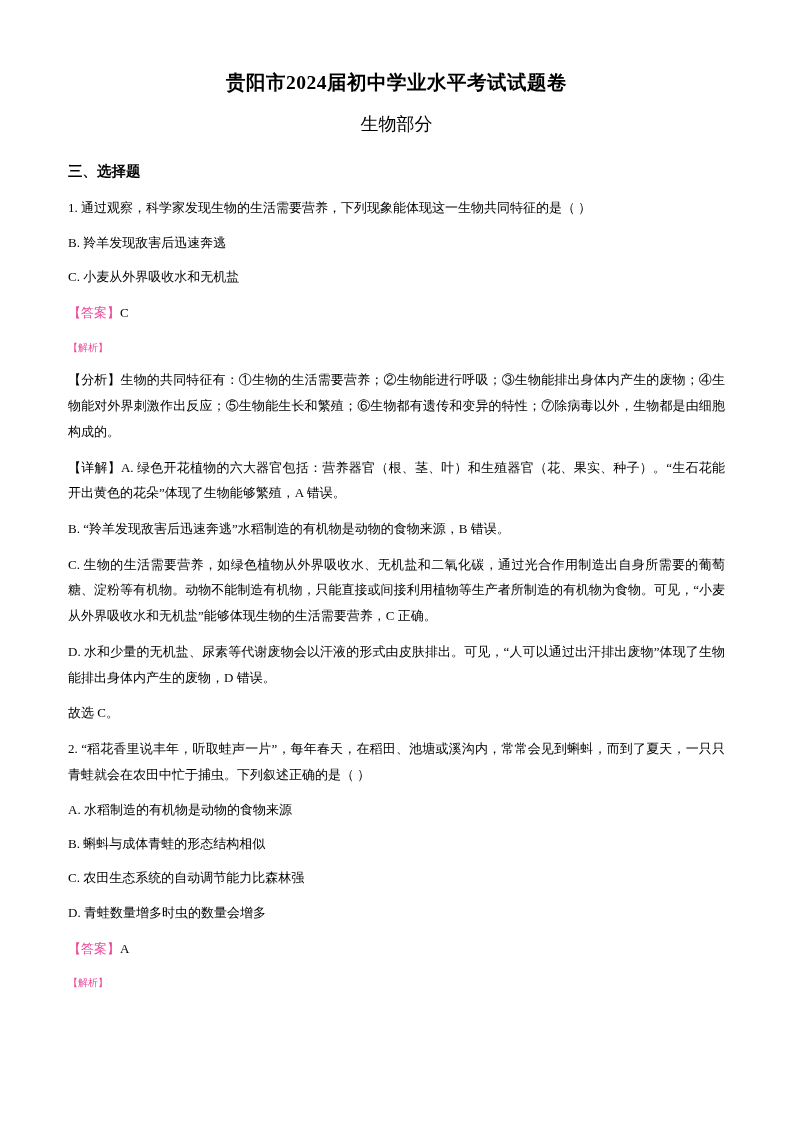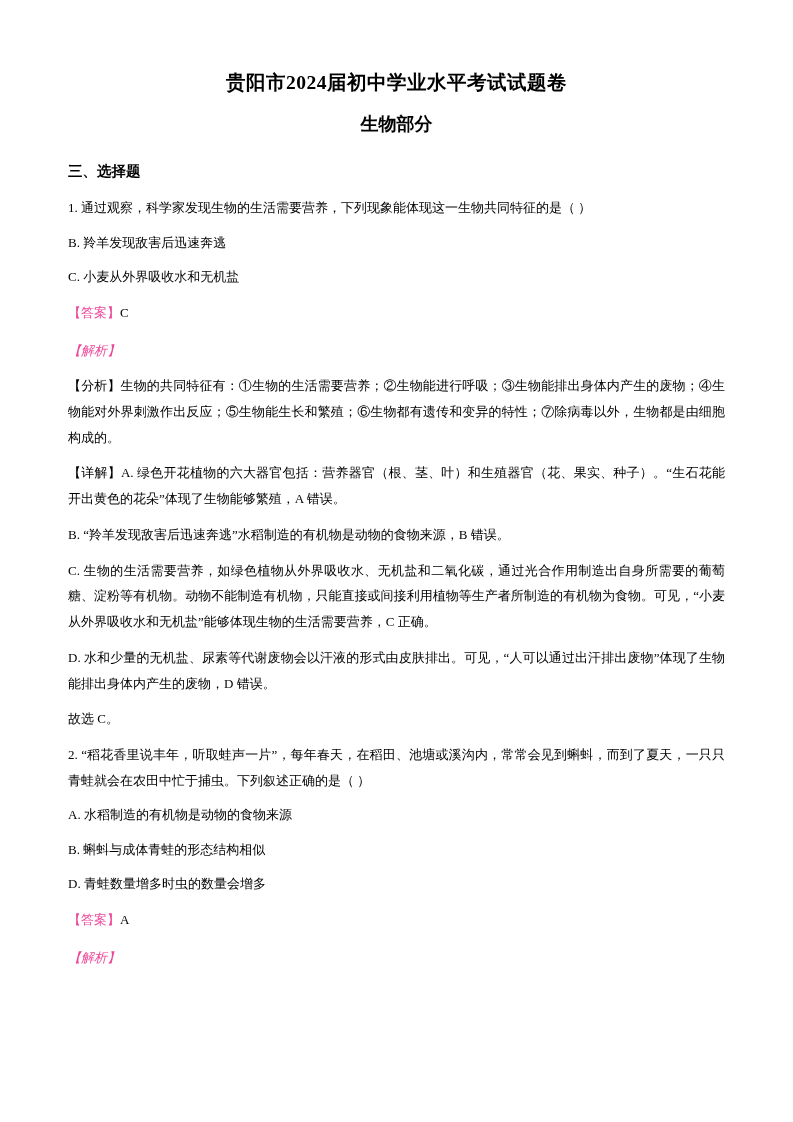--- a/index.html
+++ b/index.html
@@ -24,21 +24,21 @@
     text-align: center;
     font-size: 19.5px;
     font-weight: bold;
     letter-spacing: 0.5px;
     margin: 12px 0 0 0;
     line-height: 1.5;
   }
   .doc-subtitle {
     text-align: center;
     font-size: 18px;
-    font-weight: bold;
+    font-weight: normal;
     margin: 14px 0 0 0;
     line-height: 1.5;
   }
   .section-heading {
     font-size: 14.5px;
     font-weight: bold;
     margin: 22px 0 0 0;
     line-height: 1.6;
   }
   .q-stem {
@@ -54,24 +54,23 @@
   }
   .answer-line {
     font-size: 13px;
     line-height: 1.95;
     margin: 11px 0 0 0;
   }
   .tag {
     color: #ec4899;
   }
   .analysis-label {
-    font-size: 13px;
+    font-size: 10px;
     line-height: 1.95;
     margin: 12px 0 0 0;
-    font-style: italic;
   }
   .para {
     font-size: 13px;
     line-height: 1.98;
     margin: 10px 0 0 0;
     text-align: justify;
     text-justify: inter-ideograph;
   }
 </style>
 </head>
@@ -98,20 +97,21 @@
   <div class="para">【分析】生物的共同特征有：①生物的生活需要营养；②生物能进行呼吸；③生物能排出身体内产生的废物；④生物能对外界刺激作出反应；⑤生物能生长和繁殖；⑥生物都有遗传和变异的特性；⑦除病毒以外，生物都是由细胞构成的。</div>
   <div class="para">【详解】A. 绿色开花植物的六大器官包括：营养器官（根、茎、叶）和生殖器官（花、果实、种子）。“生石花能开出黄色的花朵”体现了生物能够繁殖，A 错误。</div>
   <div class="para">B. “羚羊发现敌害后迅速奔逃”水稻制造的有机物是动物的食物来源，B 错误。</div>
   <div class="para">C. 生物的生活需要营养，如绿色植物从外界吸收水、无机盐和二氧化碳，通过光合作用制造出自身所需要的葡萄糖、淀粉等有机物。动物不能制造有机物，只能直接或间接利用植物等生产者所制造的有机物为食物。可见，“小麦从外界吸收水和无机盐”能够体现生物的生活需要营养，C 正确。</div>
   <div class="para">D. 水和少量的无机盐、尿素等代谢废物会以汗液的形式由皮肤排出。可见，“人可以通过出汗排出废物”体现了生物能排出身体内产生的废物，D 错误。</div>
   <div class="para">故选 C。</div>
 
   <div class="para">2. “稻花香里说丰年，听取蛙声一片”，每年春天，在稻田、池塘或溪沟内，常常会见到蝌蚪，而到了夏天，一只只青蛙就会在农田中忙于捕虫。下列叙述正确的是（    ）</div>
   <div class="q-option">A. 水稻制造的有机物是动物的食物来源</div>
   <div class="q-option">B. 蝌蚪与成体青蛙的形态结构相似</div>
+  <div class="q-option">C. 农田生态系统的自动调节能力比森林强</div>
   <div class="q-option">D. 青蛙数量增多时虫的数量会增多</div>
 
   <div class="answer-line">
     <span class="tag">【答案】</span><span>A</span>
   </div>
   <div class="analysis-label">
     <span class="tag">【解析】</span>
   </div>
 
 </div>

